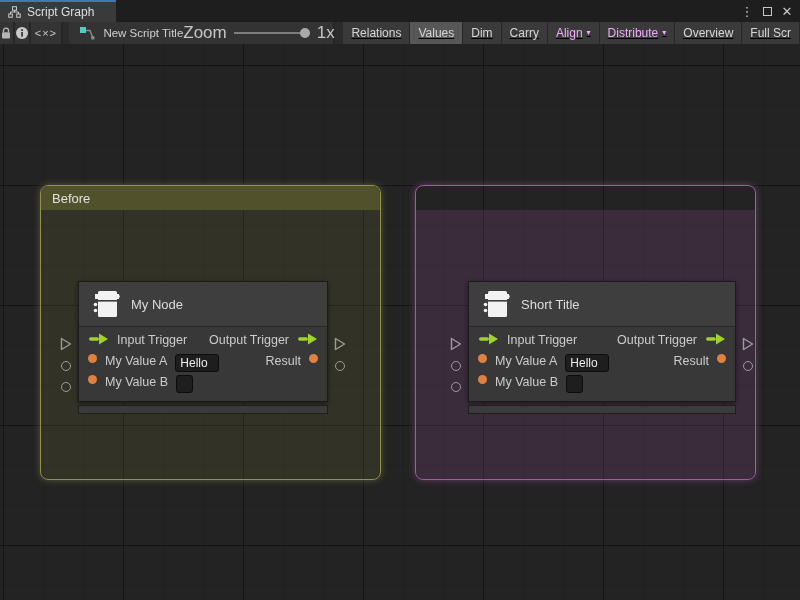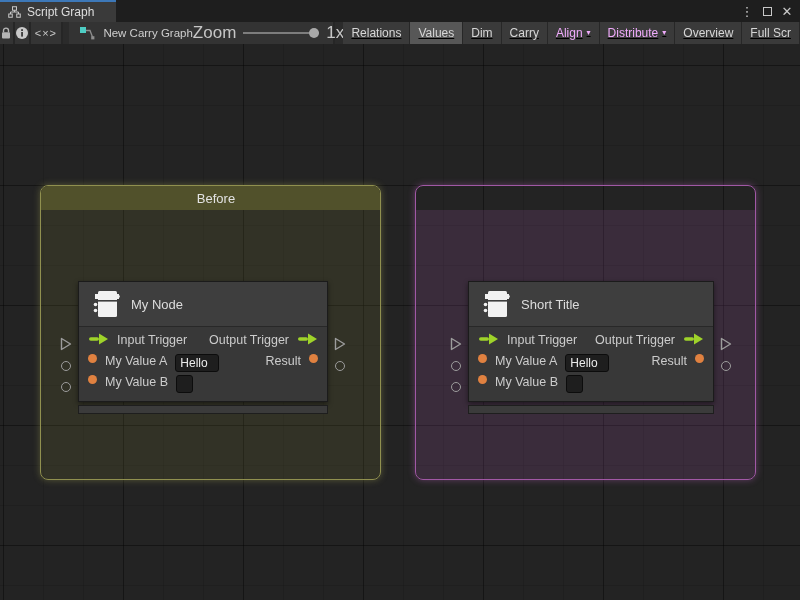--- a/index.html
+++ b/index.html
@@ -47,21 +47,21 @@
             background-image:
               repeating-linear-gradient(90deg,  rgba(0,0,0,.32) 0 1px, transparent 1px 120px),
               repeating-linear-gradient(180deg, rgba(0,0,0,.32) 0 1px, transparent 1px 120px),
               repeating-linear-gradient(90deg,  rgba(0,0,0,.11) 0 1px, transparent 1px 40px),
               repeating-linear-gradient(180deg, rgba(0,0,0,.11) 0 1px, transparent 1px 40px);
             background-position: 3px 0, 0 21px, 3px 0, 0 21px; }
 
   
   .group { position:absolute; border-radius:8px; overflow:hidden; }
   .group-header { height:24px; display:flex; align-items:center; padding-left:11px;
-                  font-size:13px; color:#e2e2e2;justify-content:center; }
+                  font-size:13px; color:#e2e2e2; }
   .group-body { position:absolute; left:0; right:0; top:24px; bottom:0; }
   .group-before { left:40px; top:141px; width:341px; height:295px;
                   border:1px solid #90904f; box-shadow:0 0 7px rgba(155,155,82,.45); }
   .group-before .group-header { background:#51512b; }
   .group-before .group-body  { background:rgba(140,140,62,.15); }
   .group-after { left:415px; top:141px; width:341px; height:295px;
                  border:1px solid #a158a5; box-shadow:0 0 7px rgba(175,95,180,.45); }
   .group-after .group-header { background:#7c4181; }
   .group-after .group-body  { background:rgba(170,90,175,.17); }
 
@@ -128,21 +128,21 @@
   </div>
   <div class="tool-spacer"></div>
 
   <div class="seg-main">
     <div class="ng-cluster">
       <svg width="17" height="14" viewBox="0 0 17 14">
         <path d="M7 4.5h4l2.5 6.5" fill="none" stroke="#8d8d8d" stroke-width="1.3"></path>
         <rect x="12.2" y="10.2" width="3.2" height="3.2" fill="#8d8d8d"></rect>
         <rect x="1" y="1" width="6" height="6" fill="#4ecdc4"></rect>
       </svg>
-      <span class="ng-label">New Carry Graph</span>
+      <span class="ng-label">New Script Title</span>
     </div>
     <div class="zoom-cluster">
       <span class="zoom-label">Zoom</span>
       <span class="zoom-slider">
         <span class="zoom-track"></span>
         <span class="zoom-thumb"></span>
       </span>
       <span class="zoom-value">1x</span>
     </div>
   </div>
@@ -240,21 +240,21 @@
         <span class="ecirc"></span>
       </span>
     <span class="eport cir-r2">
         <span class="ecirc"></span>
       </span>
     <span class="eport cir-l3">
         <span class="ecirc"></span>
       </span>
   </div>
 
-  <div class="node" style="left:468px; top:237px; width:246px;">
+  <div class="node" style="left:468px; top:237px; width:268px;">
     <div class="node-box">
       <div class="node-header">
         <svg width="30" height="32" viewBox="0 0 30 32">
           <rect x="7" y="3" width="19" height="26" rx="1.5" fill="#f2f2f2"></rect>
           <rect x="4" y="6" width="24" height="5" fill="#f2f2f2"></rect>
           <rect x="7" y="12" width="19" height="1.6" fill="#3e3e3e"></rect>
           <circle cx="4.5" cy="16.5" r="1.8" fill="#f2f2f2"></circle>
           <circle cx="4.5" cy="22.5" r="1.8" fill="#f2f2f2"></circle>
           <circle cx="27" cy="8.5" r="1.8" fill="#f2f2f2"></circle>
         </svg>

